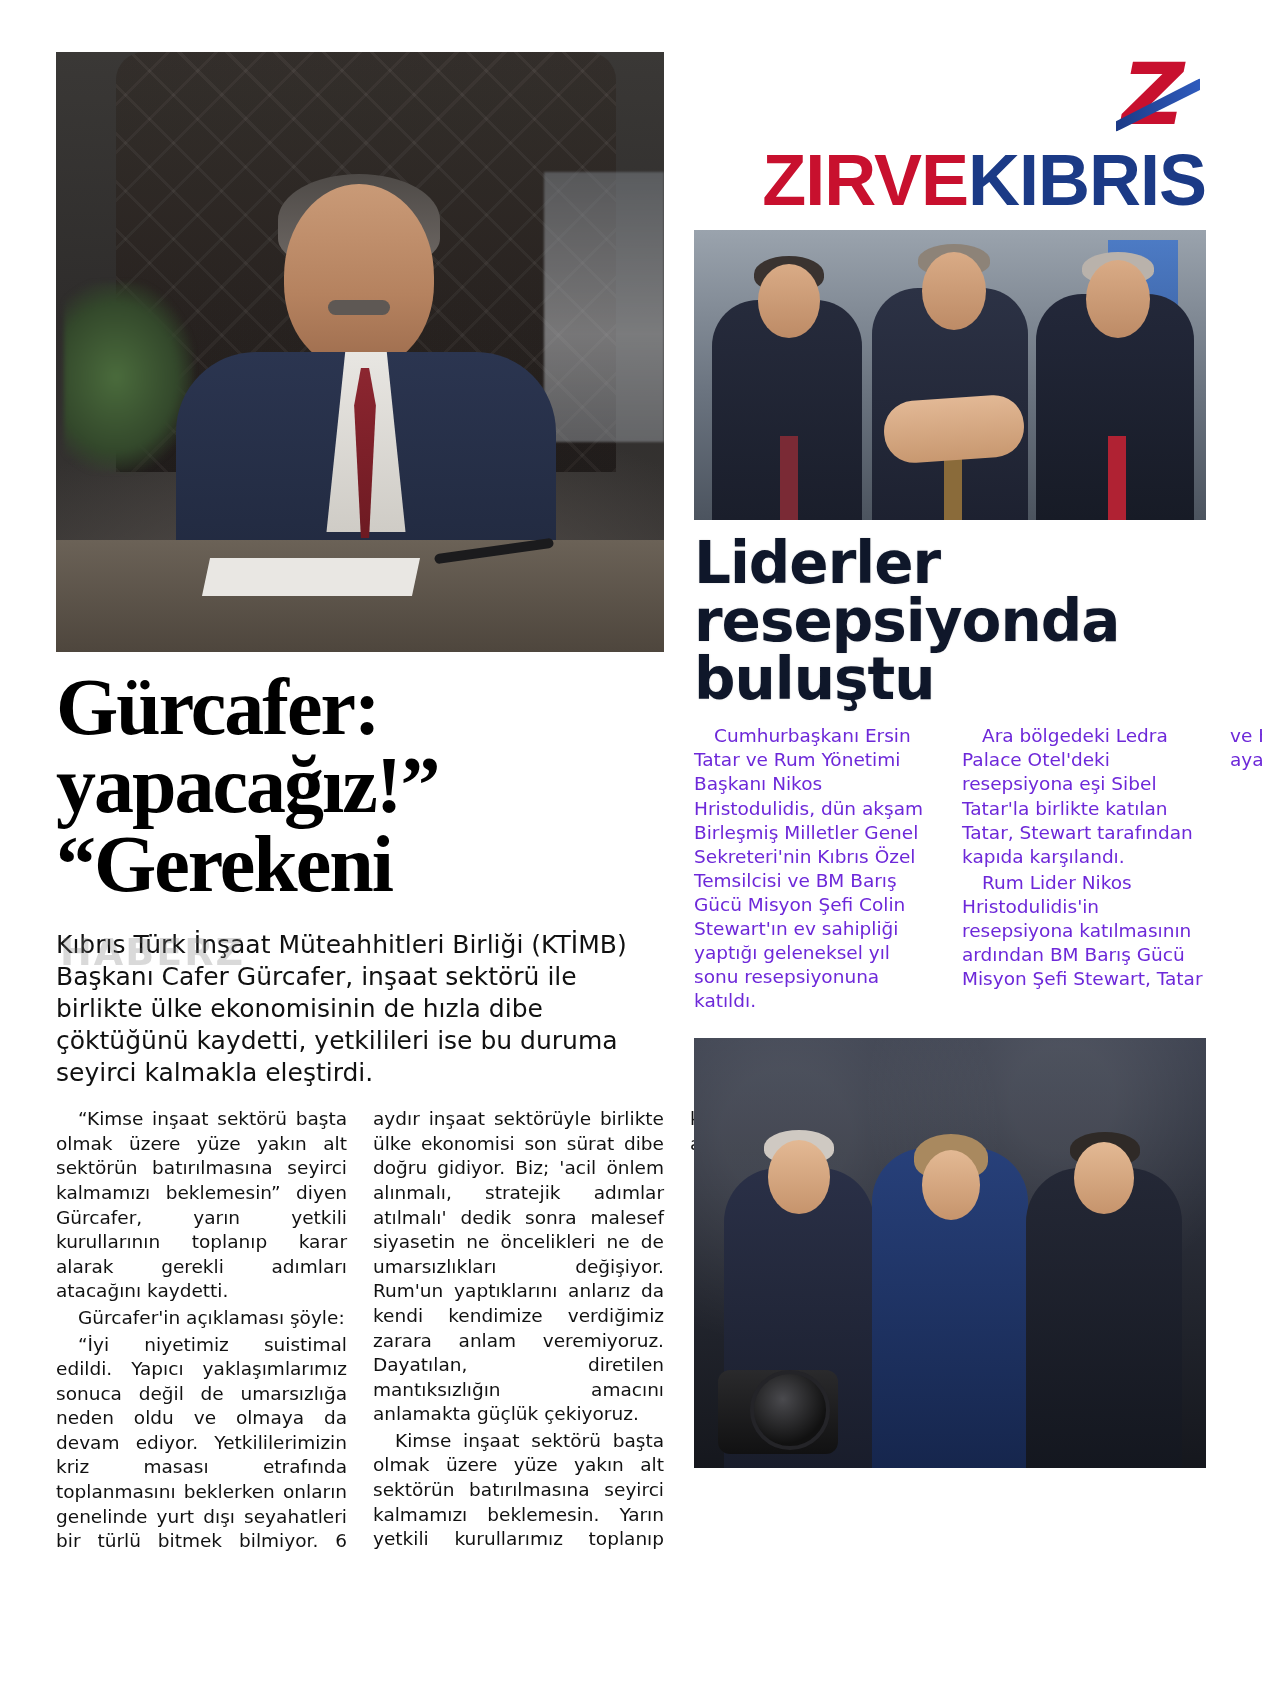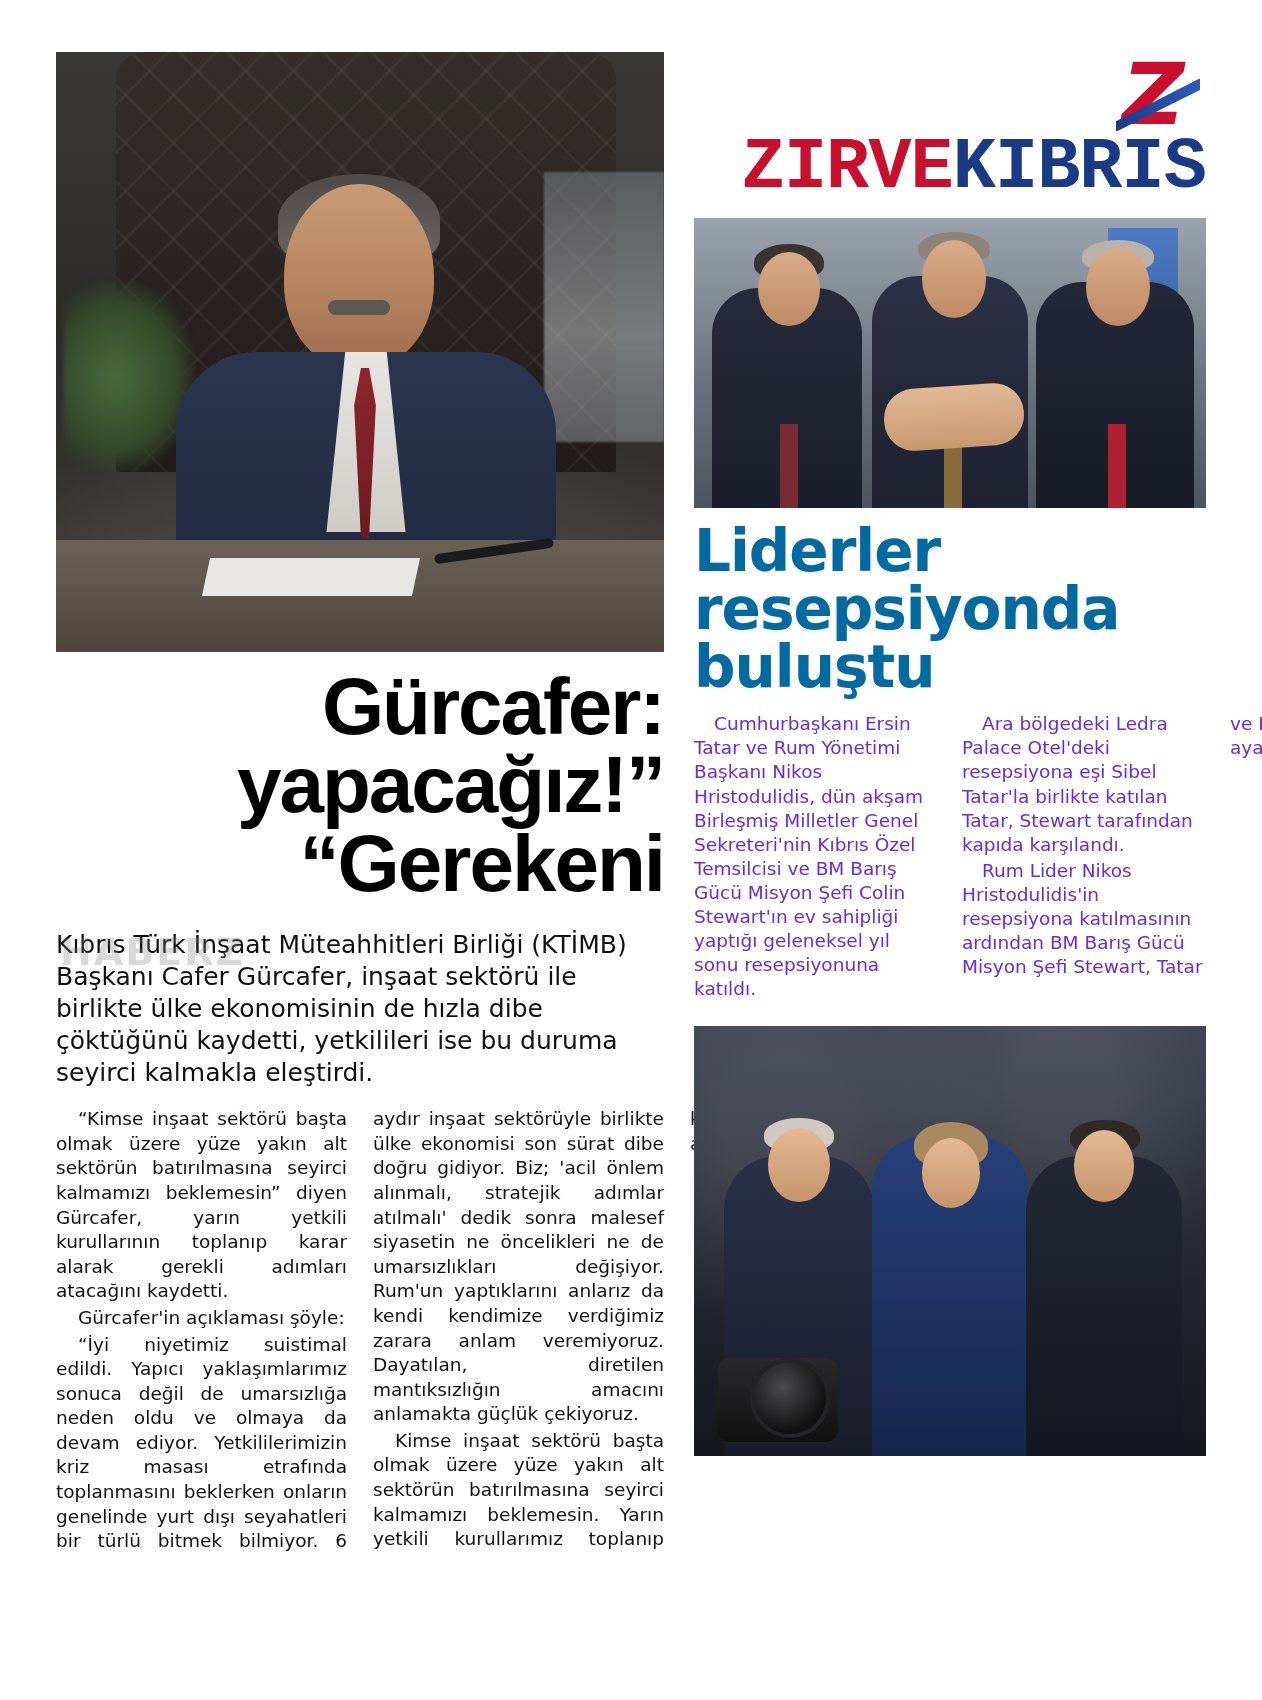--- a/index.html
+++ b/index.html
@@ -118,27 +118,26 @@
   .lead-photo .mic {
     position: absolute;
     right: 110px; bottom: 96px; width: 120px; height: 10px;
     background: #1b1b1d;
     border-radius: 5px;
     transform: rotate(-8deg);
   }
 
   .headline {
     margin: 16px 0 0 0;
-    font-family: Liberation Sans, sans-serif;
+    font-family: Liberation Serif, serif;
     font-weight: 700;
     font-size: 80px;
     line-height: 0.98;
     letter-spacing: -2px;
     color: #000;
-    text-align: right;
   }
   .headline .ln {
     display: block;
     white-space: nowrap;
   }
   .watermark {
     position: absolute;
     left: 60px;
     top: 930px;
     font-family: "DejaVu Sans", sans-serif;
@@ -230,23 +229,23 @@
     color: #111;
     letter-spacing: .2px;
   }
   .mast-meta .site { font-weight: 400; }
   .mast-day {
     margin-top: 3px;
     font-size: 13px;
     color: #111;
   }
   .mast-title {
-    margin-top: 2px;
+    margin-top: 14px;
     text-align: right;
-    font-family: Liberation Mono, monospace;
+    font-family: Liberation Sans, sans-serif;
     font-weight: 700;
     font-size: 72px;
     line-height: 0.95;
     letter-spacing: -1px;
   }
   .mast-title .zirve { color: #c8102e; }
   .mast-title .kibris { color: #1b3a86; }
 
   .photo2 {
     position: relative;
@@ -301,21 +300,21 @@
     border-radius: 30px;
     transform: rotate(-4deg);
   }
 
   .kicker {
     margin-top: 14px;
     font-family: "DejaVu Sans", sans-serif;
     font-weight: 700;
     font-size: 58px;
     line-height: 1.0;
-    color: #0369a1;
+    color: #0f172a;
     text-shadow: 0 0 2px rgba(0,0,0,.15);
     letter-spacing: -1px;
   }
   .kicker span { display: block; }
 
   .right-body {
     margin-top: 16px;
     column-count: 2;
     column-gap: 24px;
     font-size: 18.5px;

